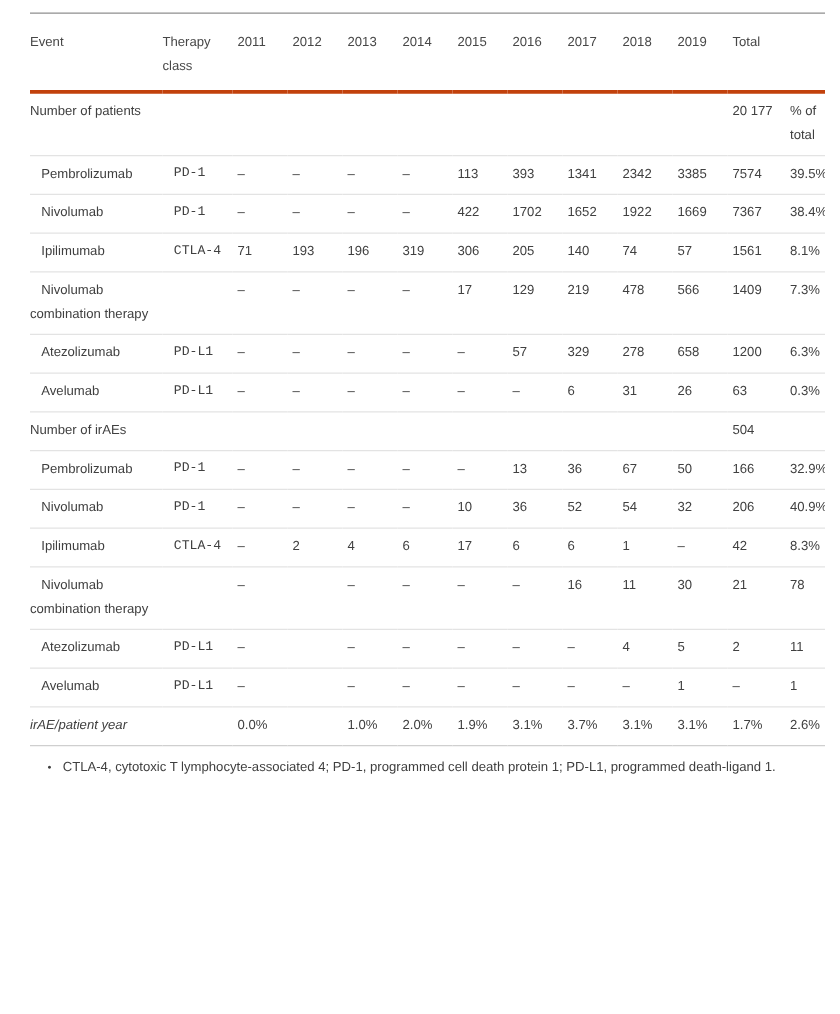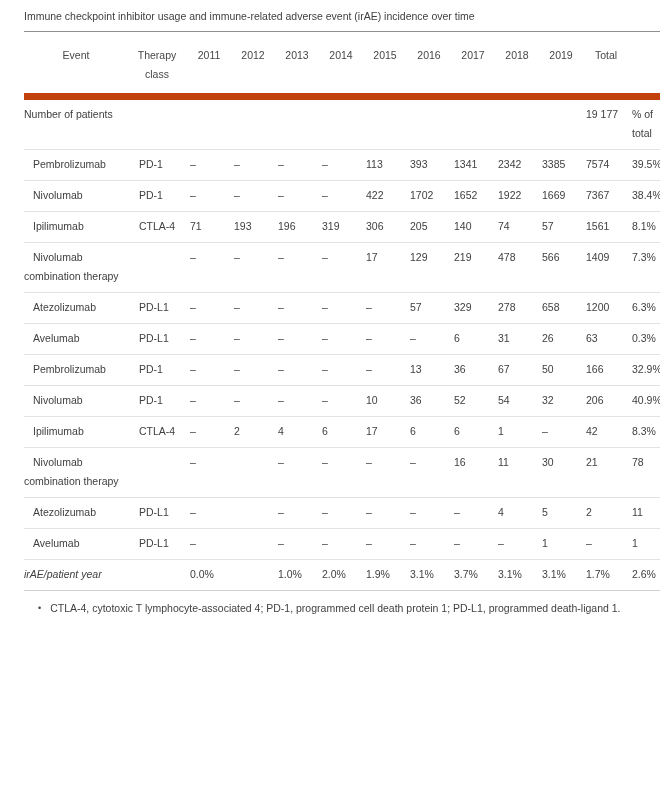--- a/index.html
+++ b/index.html
@@ -44,27 +44,26 @@
     text-align:left;
     vertical-align:top;
     font-weight:400;
     padding:5px 2px 6px 4px;
     border-bottom:1px solid #e3e3e3;
     overflow:hidden;
   }
   thead th{
     padding-top:14px;
     padding-bottom:9px;
-    border-bottom:7px solid #c2410c;
+    border-bottom:3px solid #c2410c;
     color:#474747;
-    text-align:center;
   }
   thead th.event,thead th.tclass{padding-left:0;}
   td.event{padding-left:0;}
-  td.tclass{padding-left:0;}
+  td.tclass{padding-left:0;font-family:Liberation Mono, monospace;}
   tr.data td.event,tr.data td.tclass{text-indent:9px;}
   tr.section td.event{text-indent:0;}
   tr.summary td.event{font-style:italic;text-indent:0;}
   tr:last-child td{border-bottom:1px solid #cfcfcf;}
   .footnote{
     display:flex;
     margin:9px 0 0 14px;
     font-size:10.5px;
     color:#3f3f3f;
     line-height:16px;
@@ -74,21 +73,20 @@
     font-size:9px;
     line-height:16px;
     color:#3f3f3f;
   }
 </style>
 </head>
 <body>
 
 <div class="page">
 
-  <p class="table-subtitle">Immune checkpoint inhibitor usage and immune-related adverse event (irAE) incidence over time</p>
   <hr class="title-rule">
 
   <table class="data-table">
     <colgroup>
       <col class="c-event">
         <col class="c-class">
       <col class="c-year">
         <col class="c-year">
         <col class="c-year">
         <col class="c-year">
@@ -123,21 +121,21 @@
           <td class="tclass"></td>
           <td class=""></td>
           <td class=""></td>
           <td class=""></td>
           <td class=""></td>
           <td class=""></td>
           <td class=""></td>
           <td class=""></td>
           <td class=""></td>
           <td class=""></td>
-          <td class="">19 177</td>
+          <td class="">20 177</td>
           <td class="">% of total</td>
         </tr>
         <tr class="data">
           <td class="event">Pembrolizumab</td>
           <td class="tclass">PD-1</td>
           <td class="">–</td>
           <td class="">–</td>
           <td class="">–</td>
           <td class="">–</td>
           <td class="">113</td>
@@ -216,20 +214,35 @@
           <td class="">–</td>
           <td class="">–</td>
           <td class="">–</td>
           <td class="">–</td>
           <td class="">6</td>
           <td class="">31</td>
           <td class="">26</td>
           <td class="">63</td>
           <td class="">0.3%</td>
         </tr>
+        <tr class="section">
+          <td class="event">Number of irAEs</td>
+          <td class="tclass"></td>
+          <td class=""></td>
+          <td class=""></td>
+          <td class=""></td>
+          <td class=""></td>
+          <td class=""></td>
+          <td class=""></td>
+          <td class=""></td>
+          <td class=""></td>
+          <td class=""></td>
+          <td class="">504</td>
+          <td class=""></td>
+        </tr>
         <tr class="data">
           <td class="event">Pembrolizumab</td>
           <td class="tclass">PD-1</td>
           <td class="">–</td>
           <td class="">–</td>
           <td class="">–</td>
           <td class="">–</td>
           <td class="">–</td>
           <td class="">13</td>
           <td class="">36</td>

